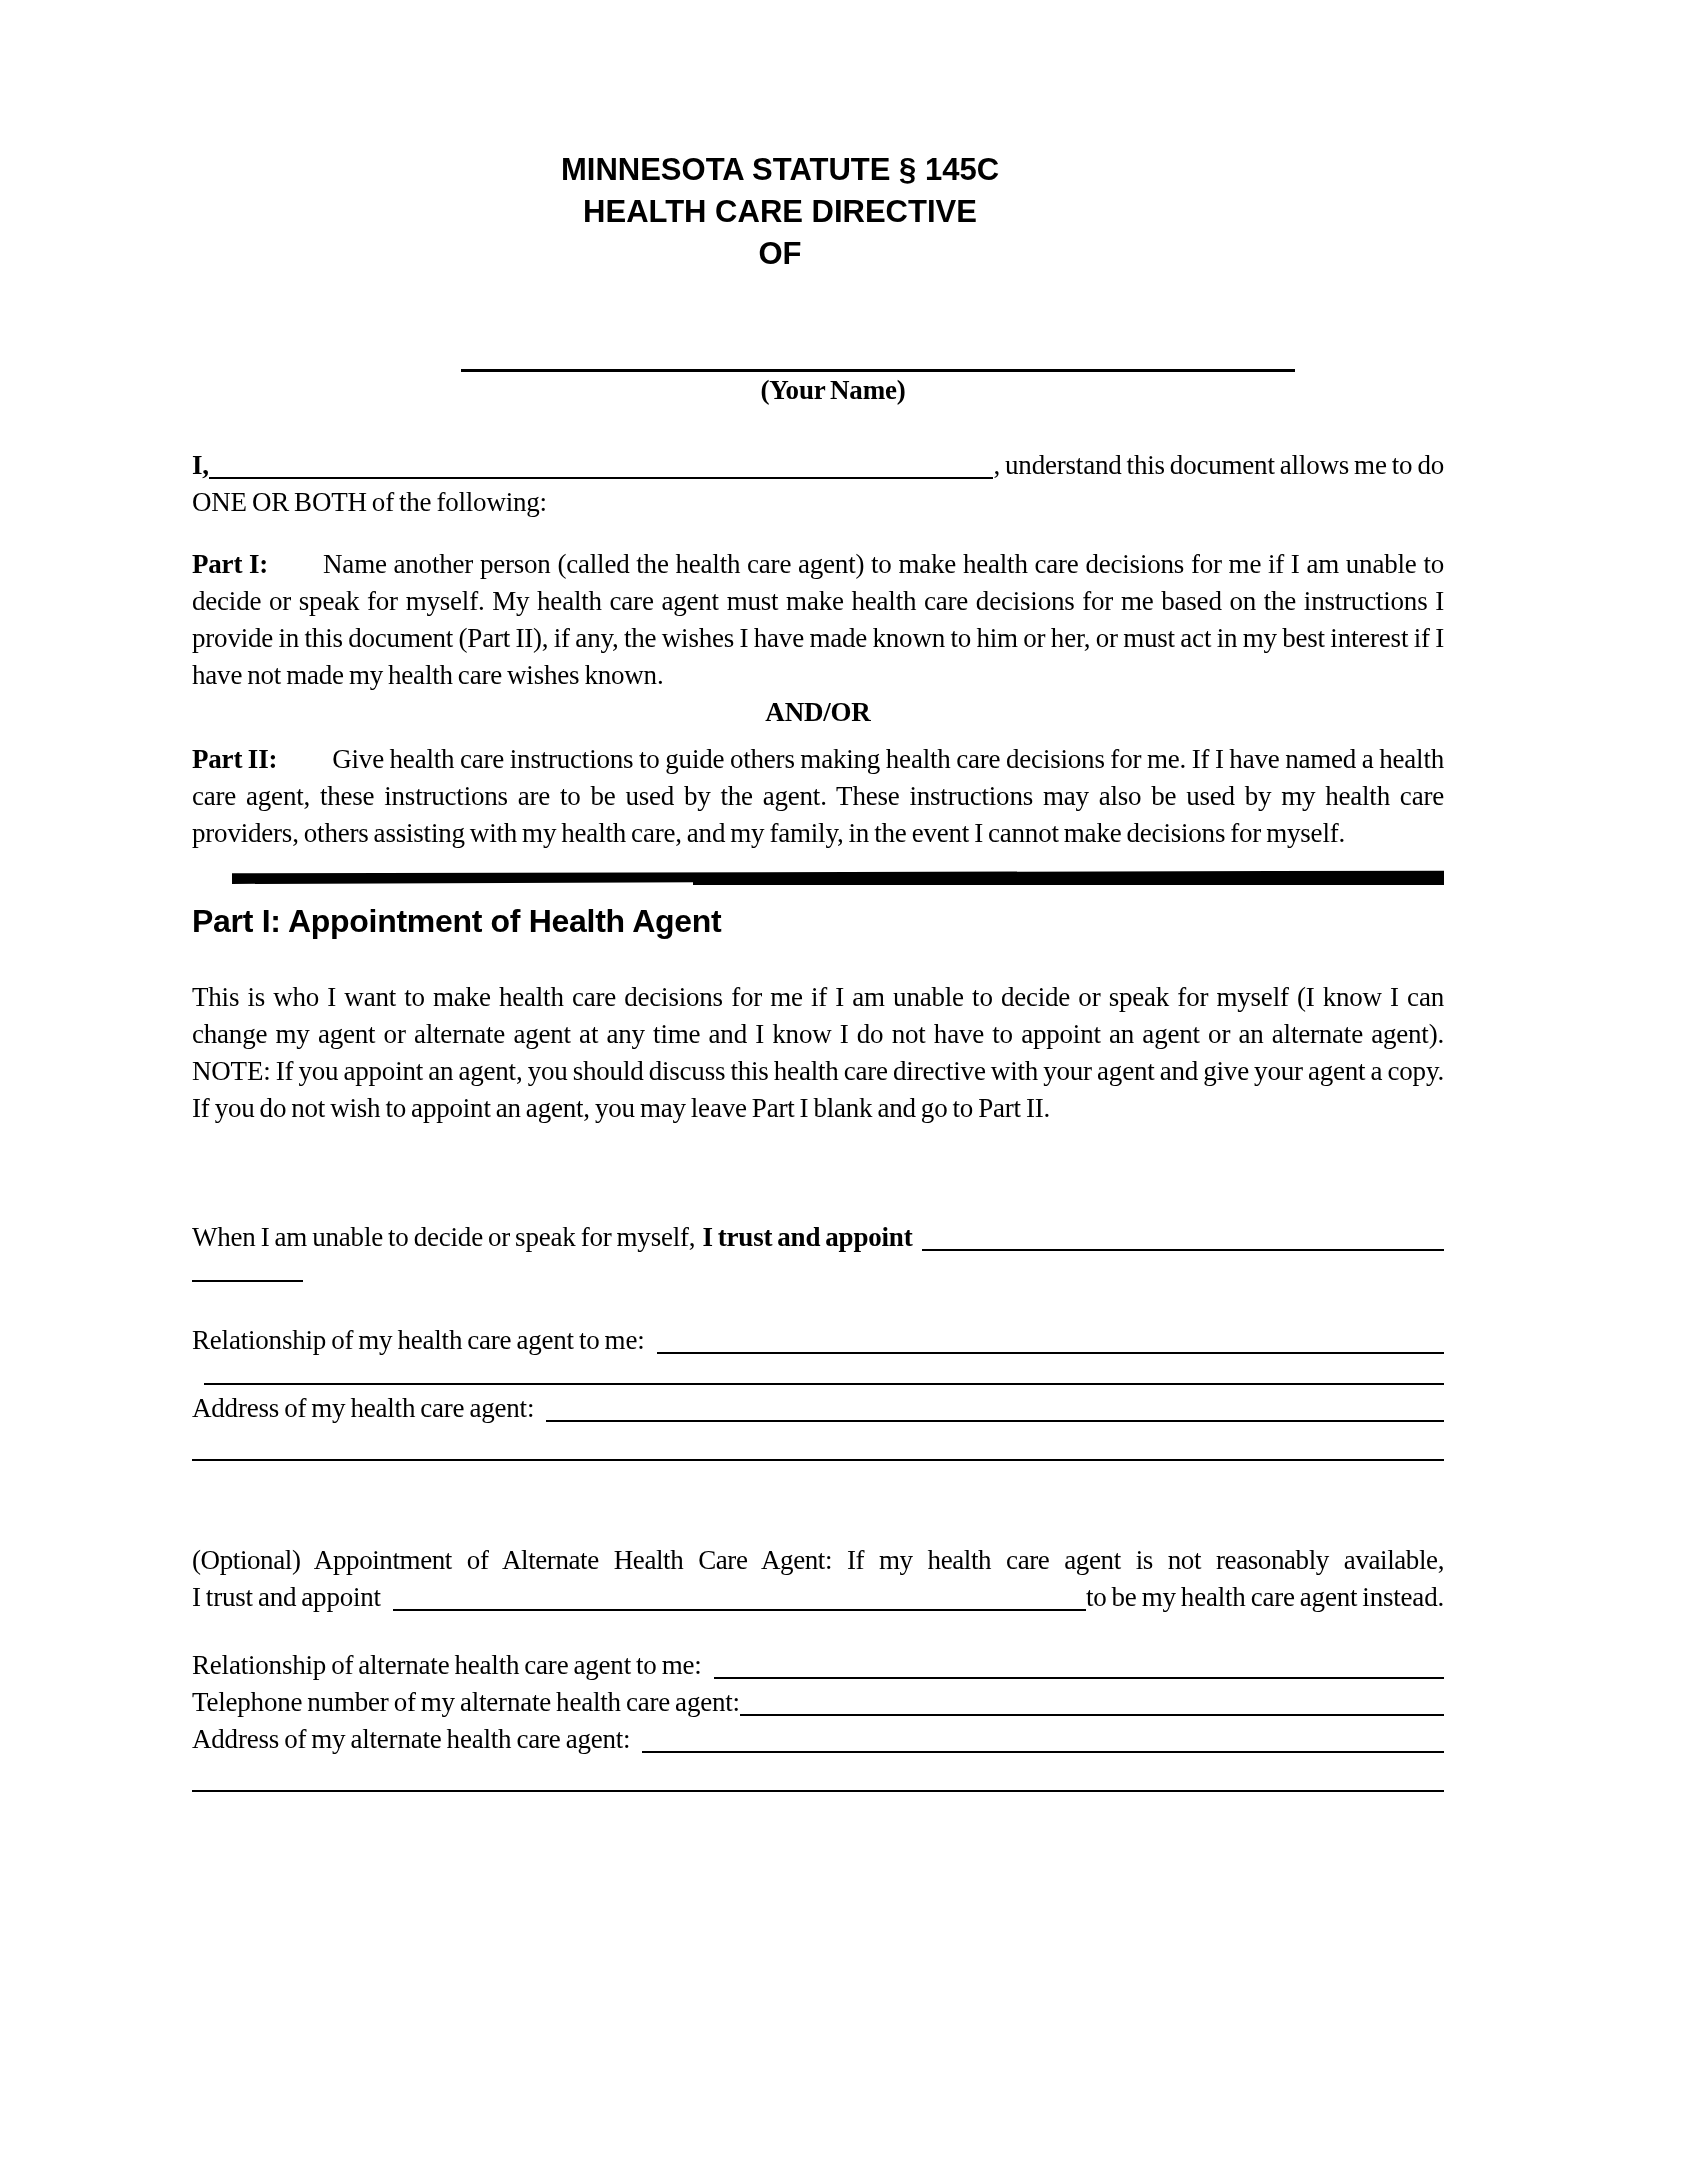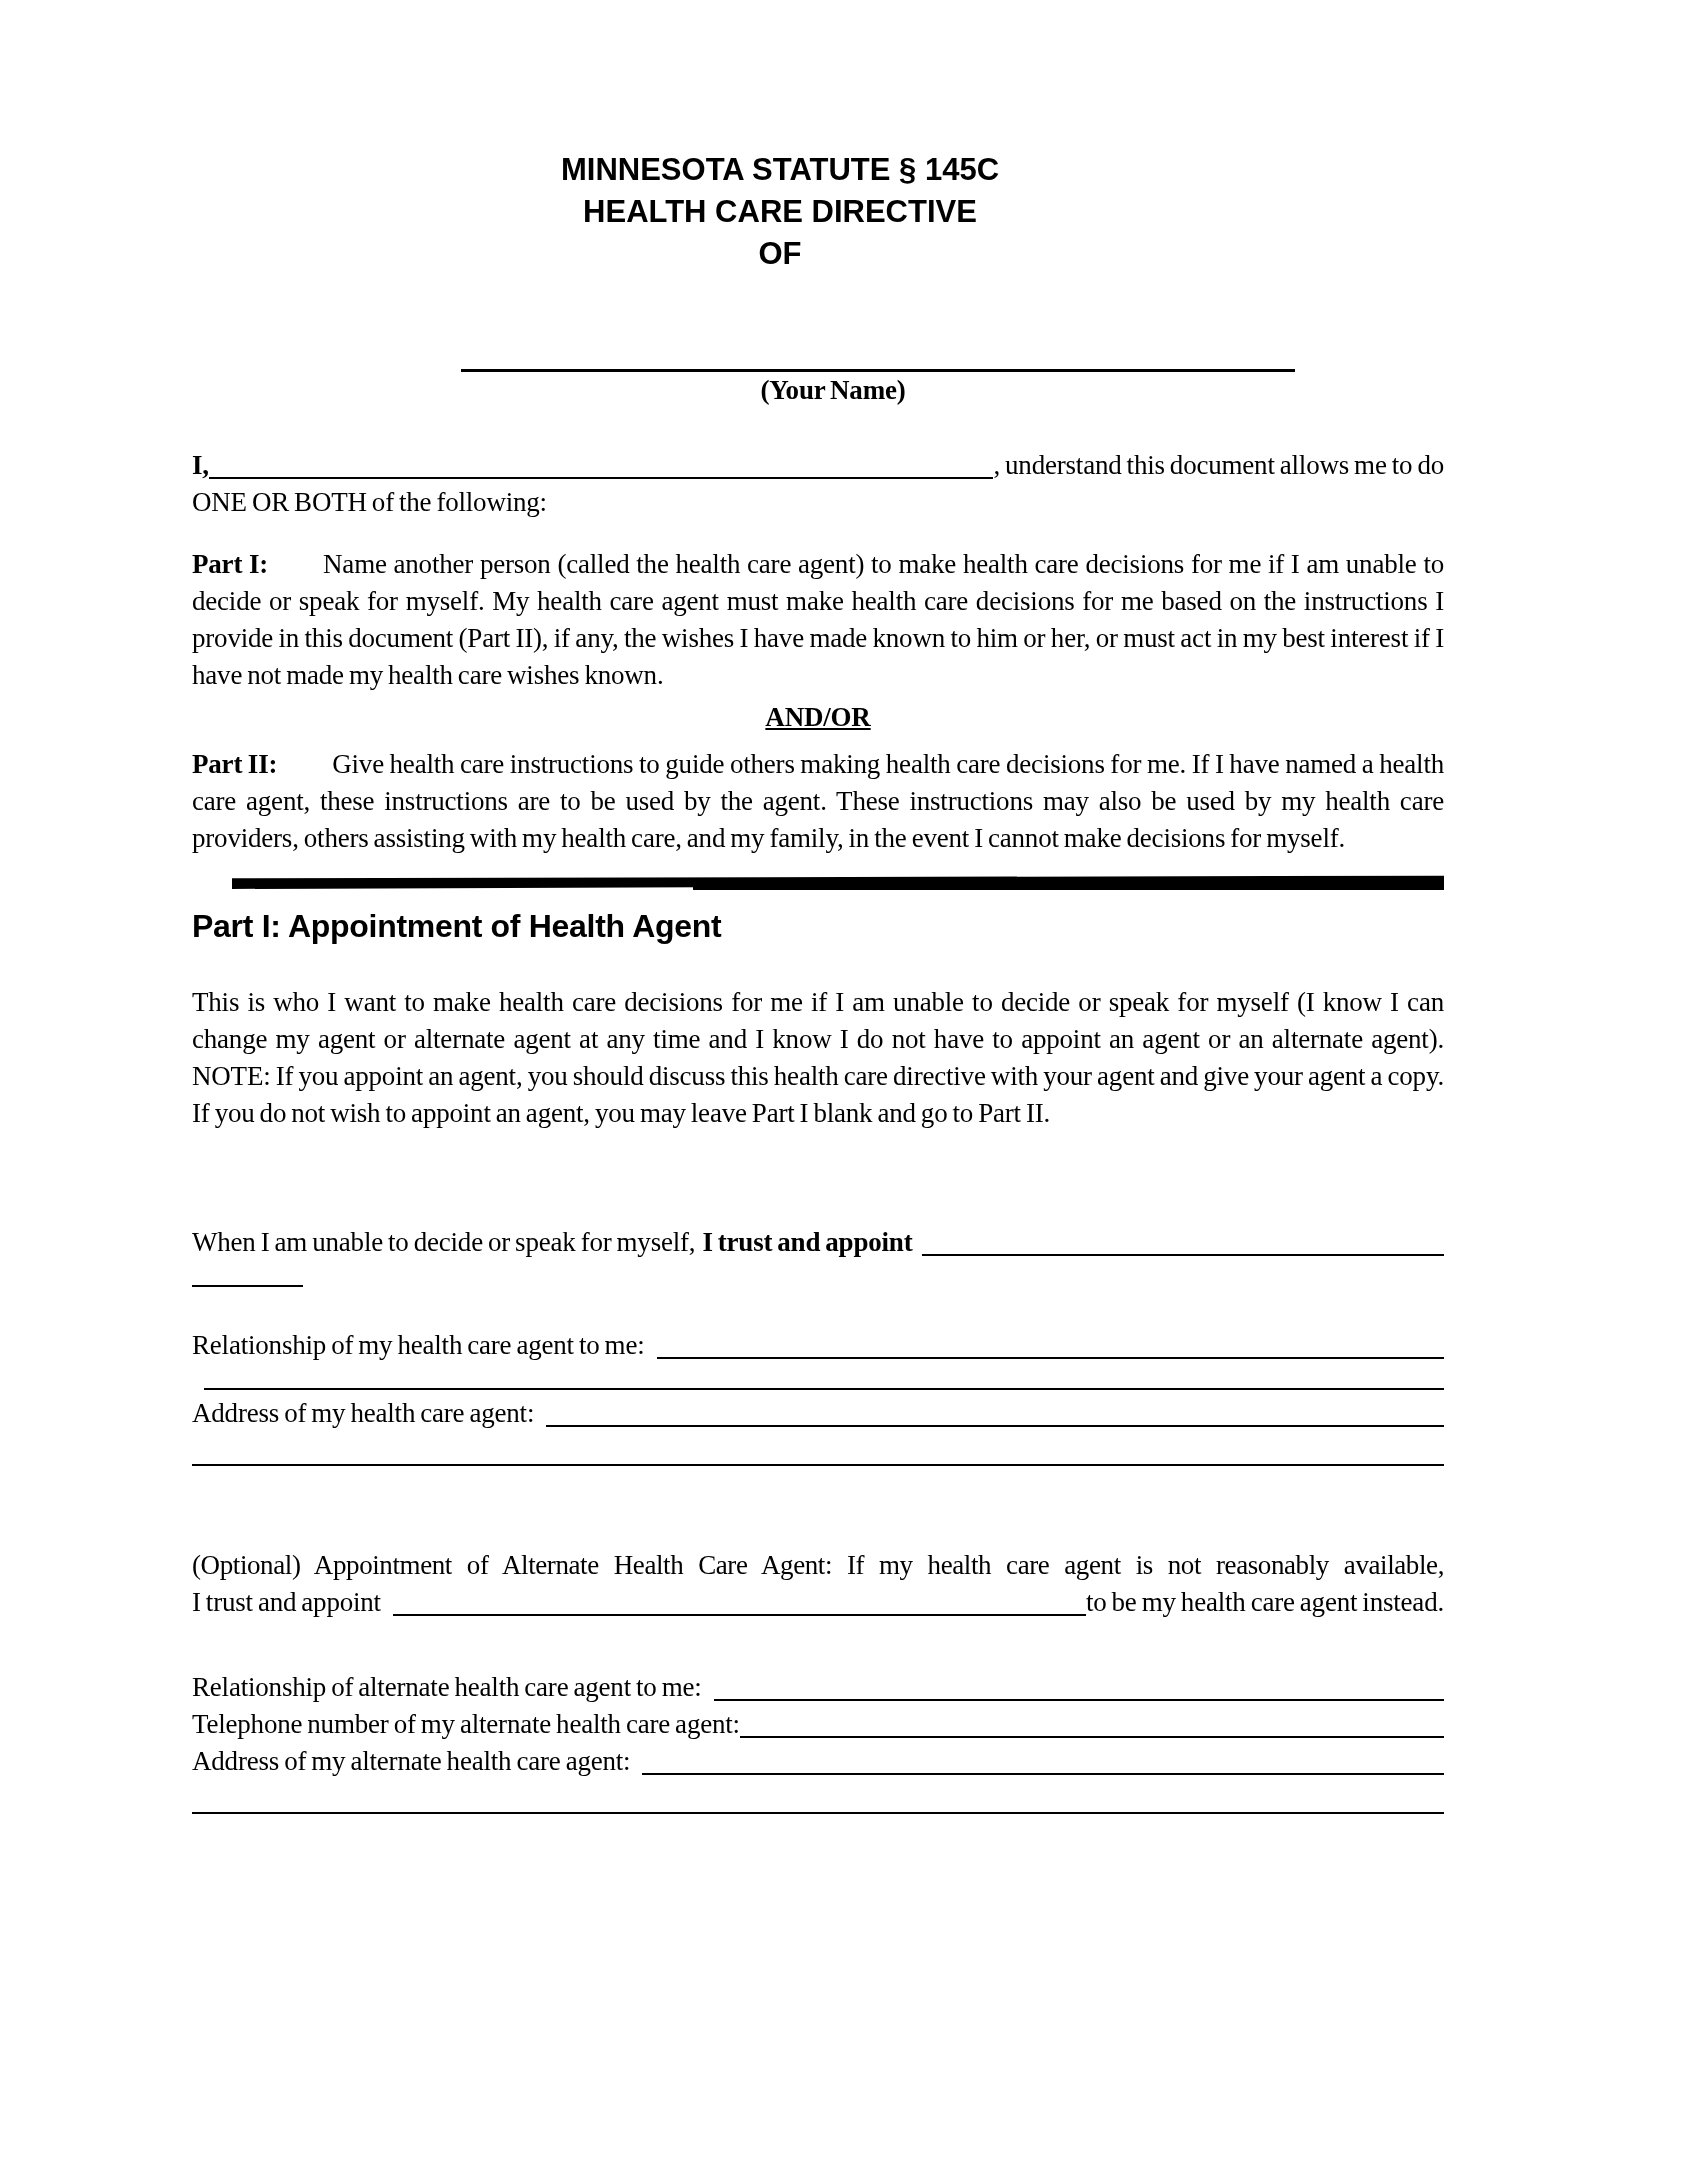--- a/index.html
+++ b/index.html
@@ -61,21 +61,21 @@
   }
   .blank.fixed{flex:0 0 auto;}
   .rule{
     border-bottom:2px solid #000;height:4px;
   }
   
   .lead-gap{display:inline-block;width:55px;}
   
   #intro{margin-top:38px;}
   #p1{margin-top:25px;}
-  #andor{margin-top:5px;font-weight:bold;text-decoration:underline;}
+  #andor{font-weight:bold;}
   #p2{margin-top:10px;}
   #divider{
     margin-top:20px;margin-left:40px;width:1212px;height:13px;
     position:relative;
   }
   #divider .stroke-a{
     position:absolute;left:0;top:0;width:100%;height:9px;background:#000;
     transform:rotate(-0.12deg);
   }
   #divider .stroke-b{
@@ -89,21 +89,21 @@
     margin-top:16px;
     font-size:32px;line-height:40px;
     letter-spacing:-0.3px;
   }
   #s1intro{margin-top:38px;}
   #appoint{margin-top:92px;}
   #appoint .l2-blank{width:111px;}
   .fieldlist{margin-top:35px;}
   .rule.address-cont{margin-top:28px;}
   #alt{margin-top:81px;}
-  #alt-fields{margin-top:48px;}
+  #alt-fields{margin-top:31px;}
 </style>
 </head>
 <body>
 
 <div id="page">
   <div id="column">
 
     <div id="title" class="sans-head">
       <div>MINNESOTA STATUTE § 145C</div>
       <div>HEALTH CARE DIRECTIVE</div>

